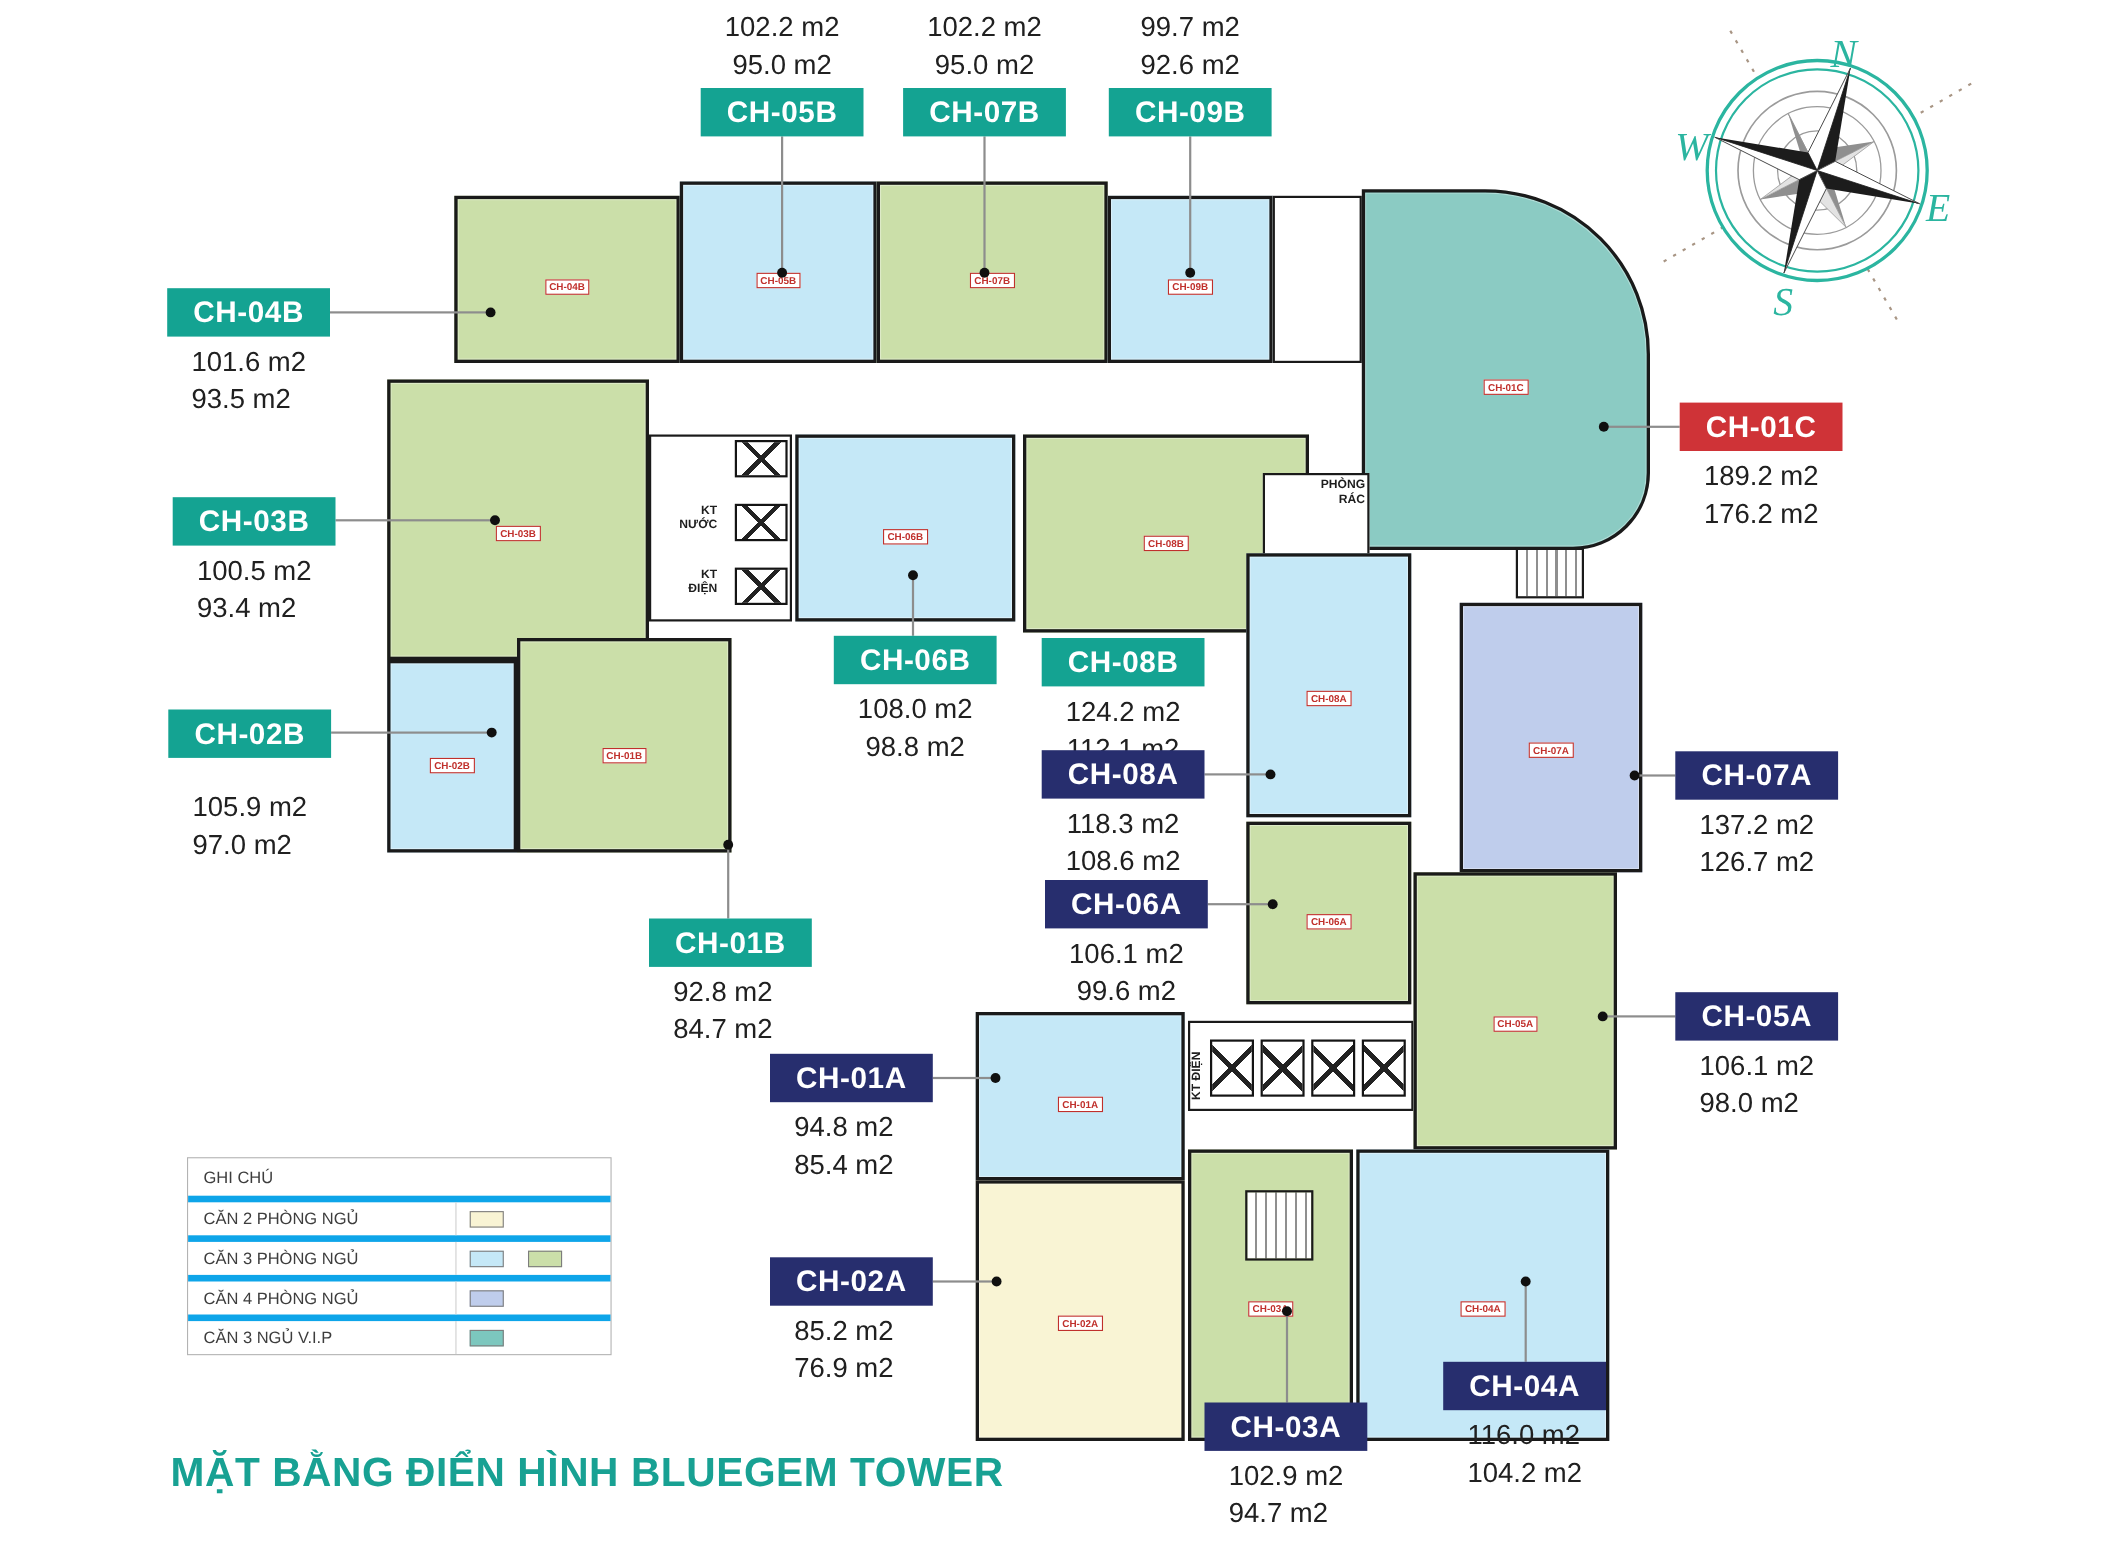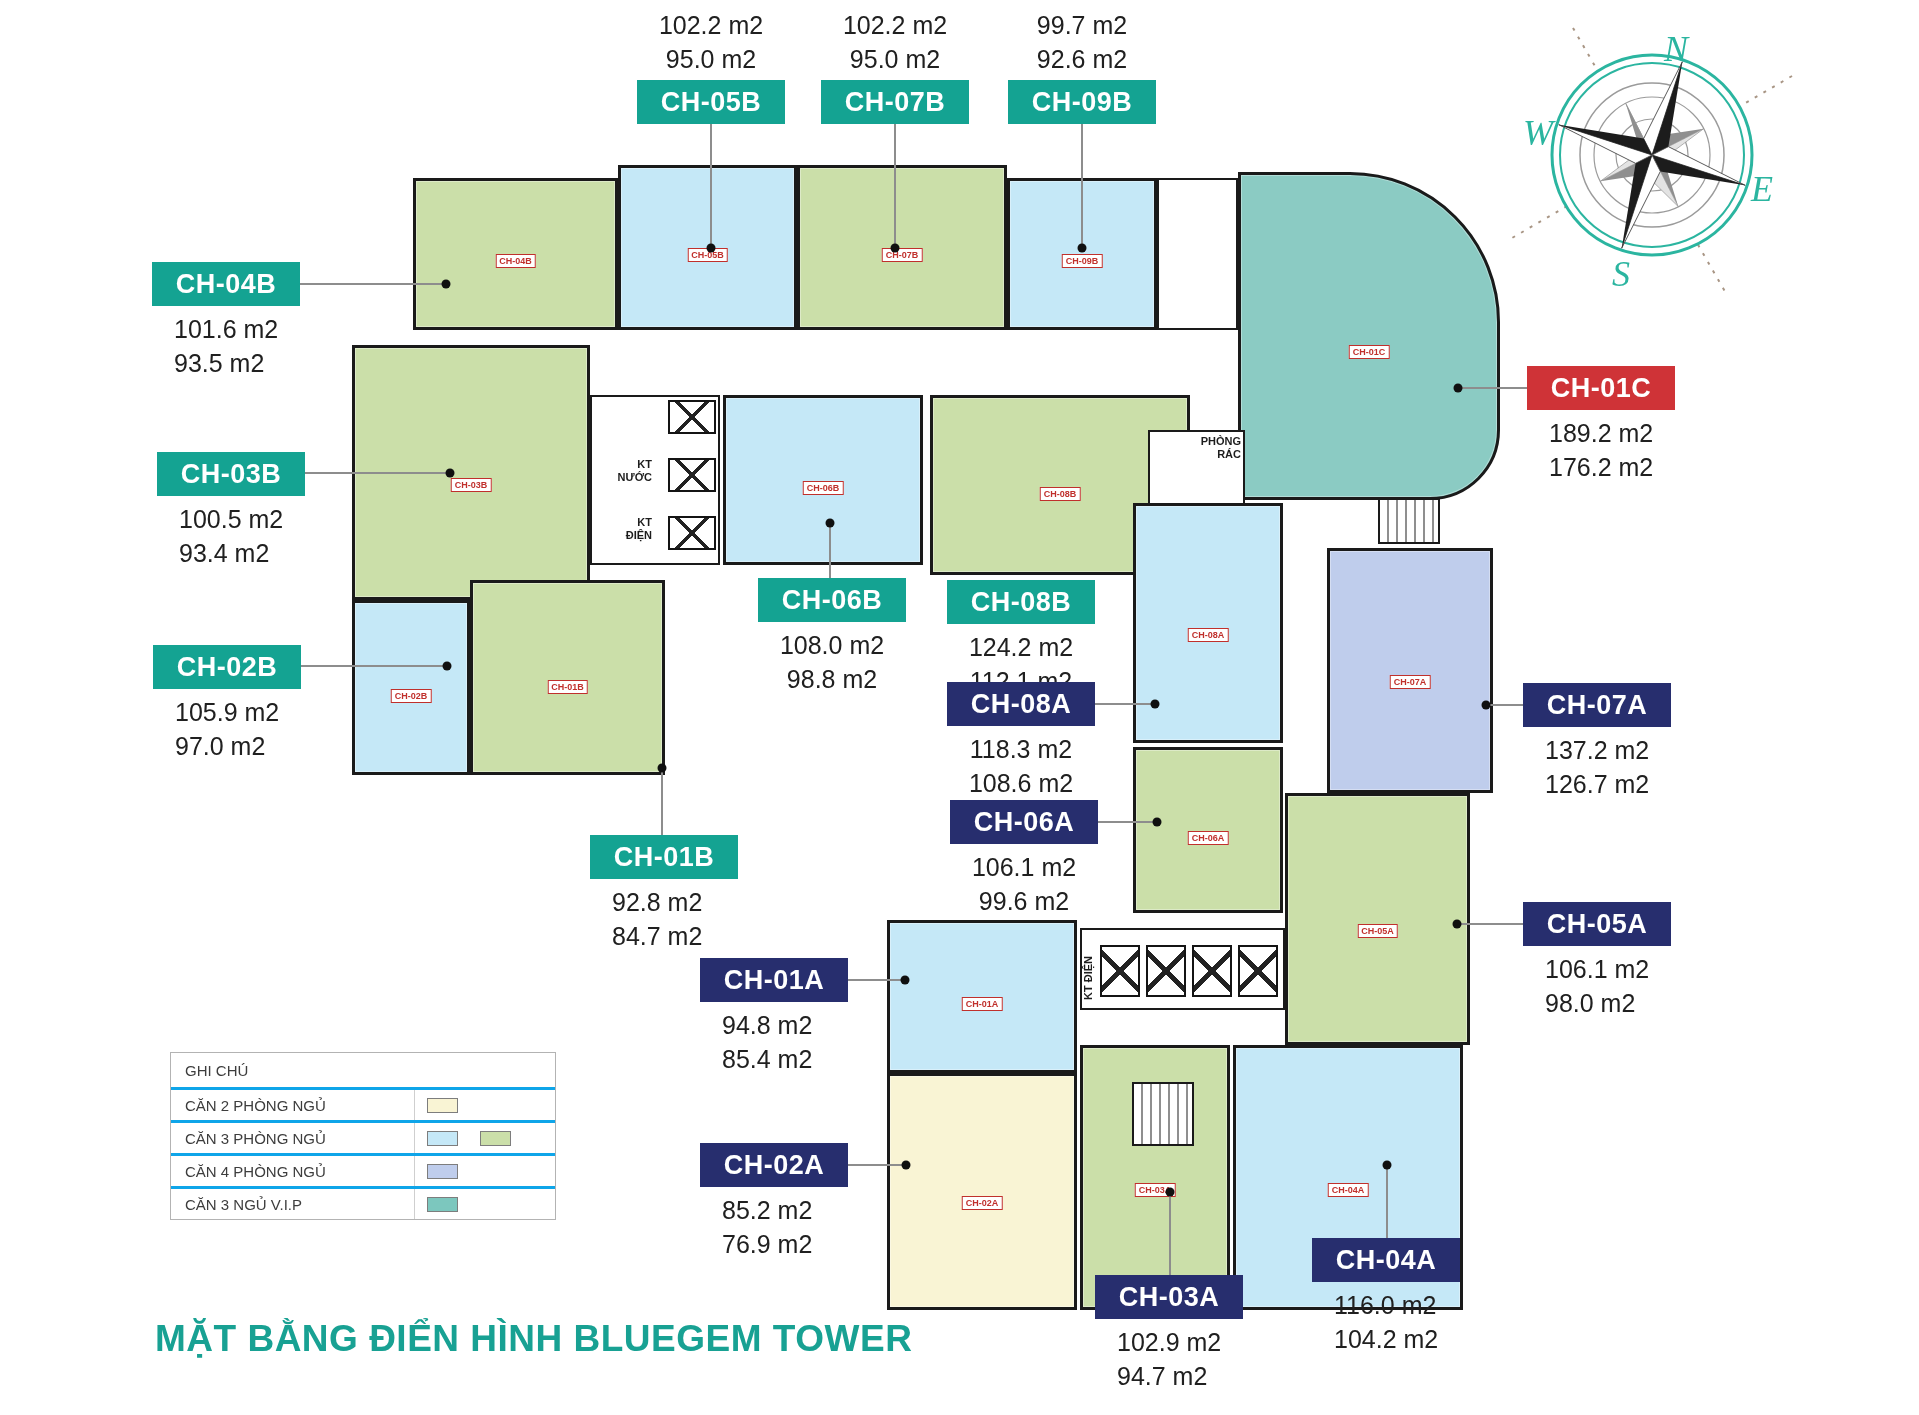--- a/index.html
+++ b/index.html
@@ -30,21 +30,21 @@
   
   .lbl{position:absolute;width:148px;height:44px;color:#fff;font-weight:bold;
        font-size:27px;display:flex;align-items:center;justify-content:center;
        letter-spacing:.5px}
   .areas{position:absolute;font-size:25px;color:#202020;line-height:34px;
          padding-left:22px;width:170px}
   .areas.ctr{text-align:center;padding-left:0;width:178px}
   
   .legend{position:absolute;left:170px;top:1052px;width:386px;background:#fff;
           border:1px solid #b3b3b3;font-size:15px;color:#3d3d3d;box-sizing:border-box}
-  .lrow{display:flex;align-items:center;height:30px;border-top:3px solid #0ea5e9}
+  .lrow{display:flex;align-items:center;height:30px;border-top:6px solid #0ea5e9}
   .lrow.hdr{height:34px;border-top:none;padding-left:14px;font-size:15px;color:#3d3d3d}
   .lcell1{width:243px;padding-left:14px;box-sizing:border-box}
   .lcell2{flex:1;height:100%;border-left:1px solid #cfcfcf;display:flex;
           align-items:center;gap:22px;padding-left:12px}
   .sw{display:inline-block;width:31px;height:15px;border:1px solid #7d7d7d;box-sizing:border-box}
   
   .title{position:absolute;left:155px;top:1318px;font-size:37px;font-weight:bold;
          color:#18A193;letter-spacing:.5px;white-space:nowrap}
 </style>
 </head>
@@ -182,21 +182,21 @@
       <div>93.5 m2</div>
     </div>
 
   <div class="lbl" style="left: 157px; top: 452px; background-color: rgb(20, 163, 146);">CH-03B</div>
   <div class="areas" style="left:157px;top:502px">
       <div>100.5 m2</div>
       <div>93.4 m2</div>
     </div>
 
   <div class="lbl" style="left: 153px; top: 645px; background-color: rgb(20, 163, 146);">CH-02B</div>
-  <div class="areas" style="left:153px;top:695px">
+  <div class="areas" style="left:153px;top:717px">
       <div>105.9 m2</div>
       <div>97.0 m2</div>
     </div>
 
   <div class="lbl" style="left: 590px; top: 835px; background-color: rgb(20, 163, 146);">CH-01B</div>
   <div class="areas" style="left:590px;top:885px">
       <div>92.8 m2</div>
       <div>84.7 m2</div>
     </div>
 

